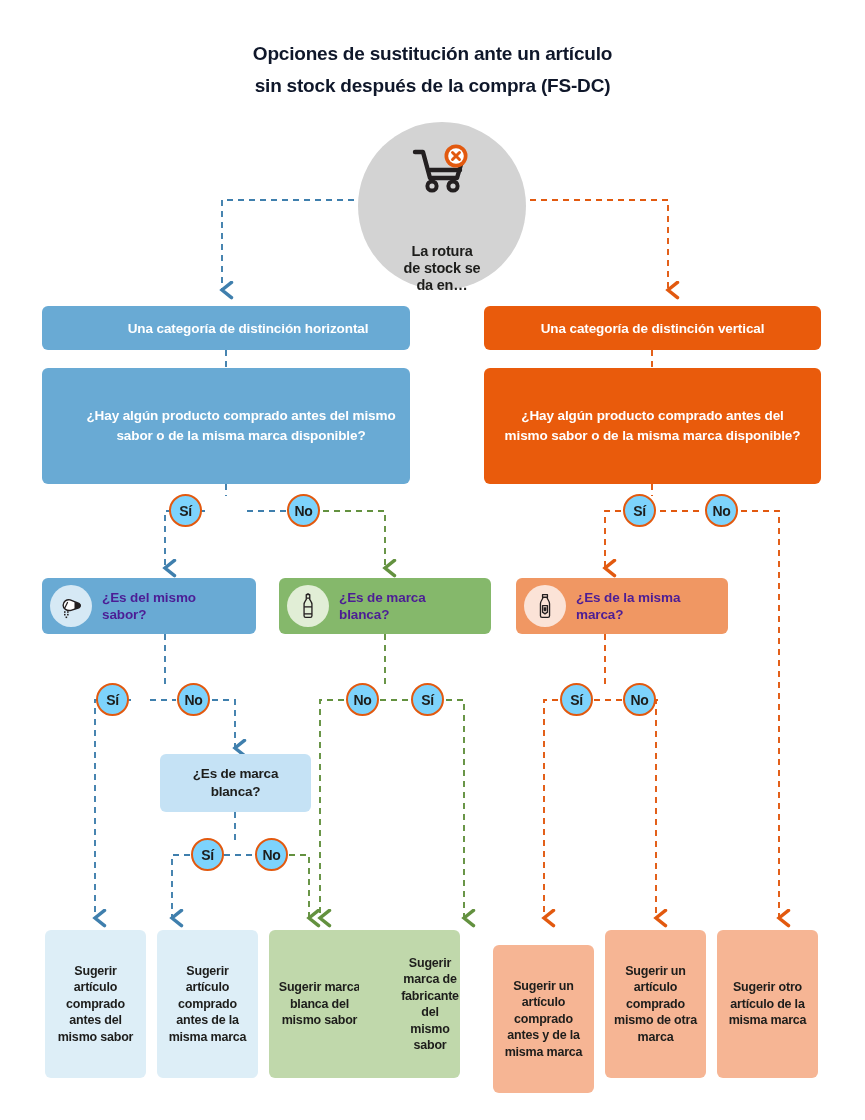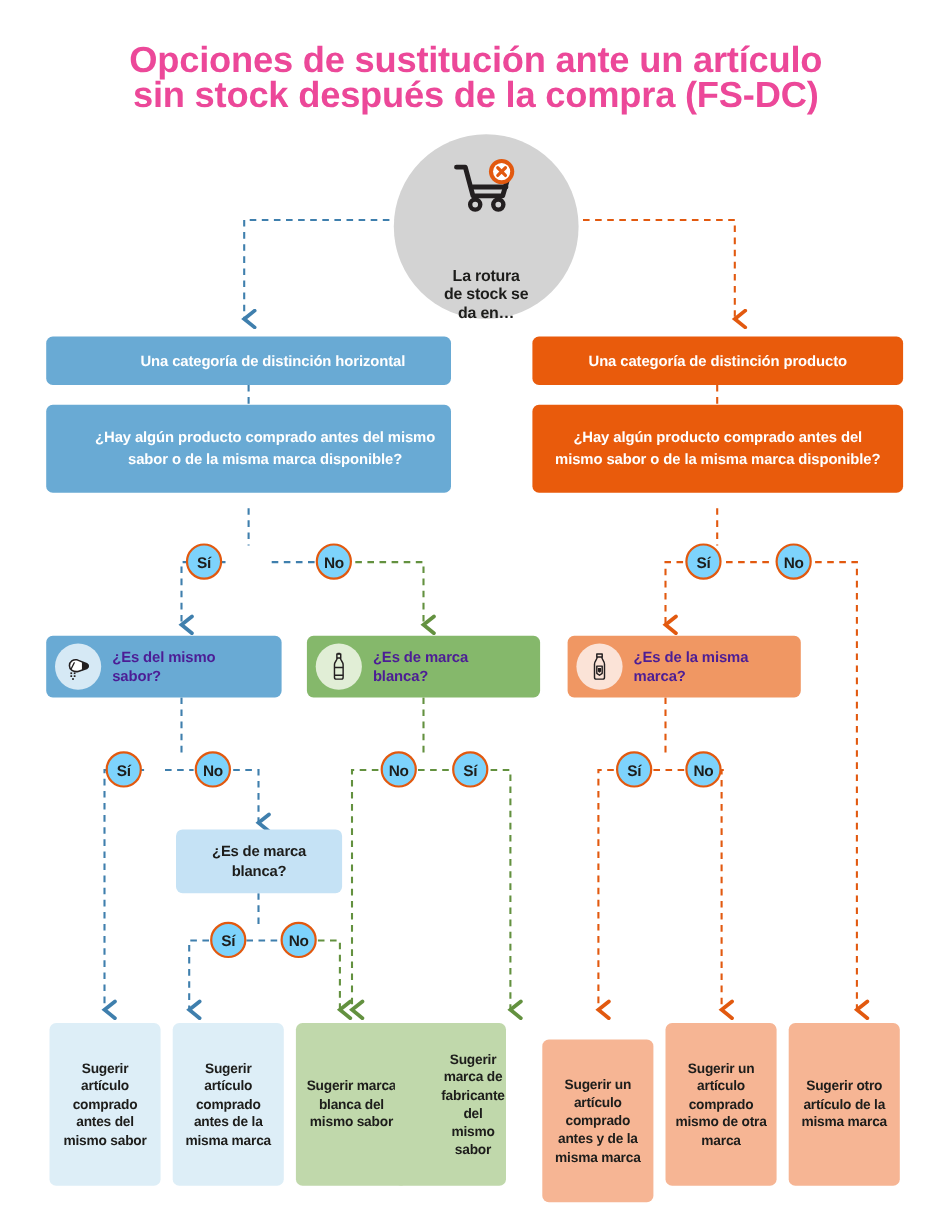--- a/index.html
+++ b/index.html
@@ -8,22 +8,22 @@
     background: #ffffff;
     font-family: "Liberation Sans", sans-serif;
     overflow: hidden;
   }
   #stage { position: relative; width: 865px; height: 1120px; }
 
   
   .title {
     position: absolute; left: 0; top: 38px; width: 865px;
     text-align: center;
-    font-size: 33px; font-weight: bold; line-height: 32px;
-    color: #ec4899; letter-spacing: -0.2px;
+    font-size: 19px; font-weight: bold; line-height: 32px;
+    color: #0f172a; letter-spacing: -0.2px;
   }
   .title span { display: block; }
 
   
   .root-circle {
     position: absolute; left: 358px; top: 122px;
     width: 168px; height: 168px; border-radius: 50%;
     background: #d3d3d3;
     display: flex; flex-direction: column;
     align-items: center; justify-content: flex-start;
@@ -41,21 +41,21 @@
   .box {
     position: absolute; border-radius: 6px;
     display: flex; align-items: center; justify-content: center;
     text-align: center;
   }
   .hdr-box {
     height: 44px; font-size: 13.5px; font-weight: bold; color: #fff;
     letter-spacing: -0.1px;
   }
   .q-box {
-    height: 80px; font-size: 13.5px; font-weight: bold; color: #fff;
+    height: 116px; font-size: 13.5px; font-weight: bold; color: #fff;
     line-height: 20px; padding: 0 14px; letter-spacing: -0.1px;
   }
   .blue-fill { background: #69aad4; padding-left: 44px; }
   .orange-fill { background: #e95b0c; }
 
   
   .dec-box {
     height: 56px; border-radius: 6px;
     display: flex; align-items: center; gap: 10px;
     padding-left: 8px; padding-right: 12px;
@@ -191,21 +191,21 @@
   </div>
 
   <div class="box hdr-box blue-fill" style="left:42px; top:306px; width:368px;">
     <span>Una categoría de distinción horizontal</span>
   </div>
   <div class="box q-box blue-fill" style="left:42px; top:368px; width:368px;">
     <span>¿Hay algún producto comprado antes del mismo sabor o de la misma marca disponible?</span>
   </div>
 
   <div class="box hdr-box orange-fill" style="left:484px; top:306px; width:337px;">
-    <span>Una categoría de distinción producto</span>
+    <span>Una categoría de distinción vertical</span>
   </div>
   <div class="box q-box orange-fill" style="left:484px; top:368px; width:337px;">
     <span>¿Hay algún producto comprado antes del mismo sabor o de la misma marca disponible?</span>
   </div>
 
   <div class="badge" style="left:169px; top:494px;">Sí</div>
   <div class="badge" style="left:287px; top:494px;">No</div>
   <div class="badge" style="left:623px; top:494px;">Sí</div>
   <div class="badge" style="left:705px; top:494px;">No</div>
 

